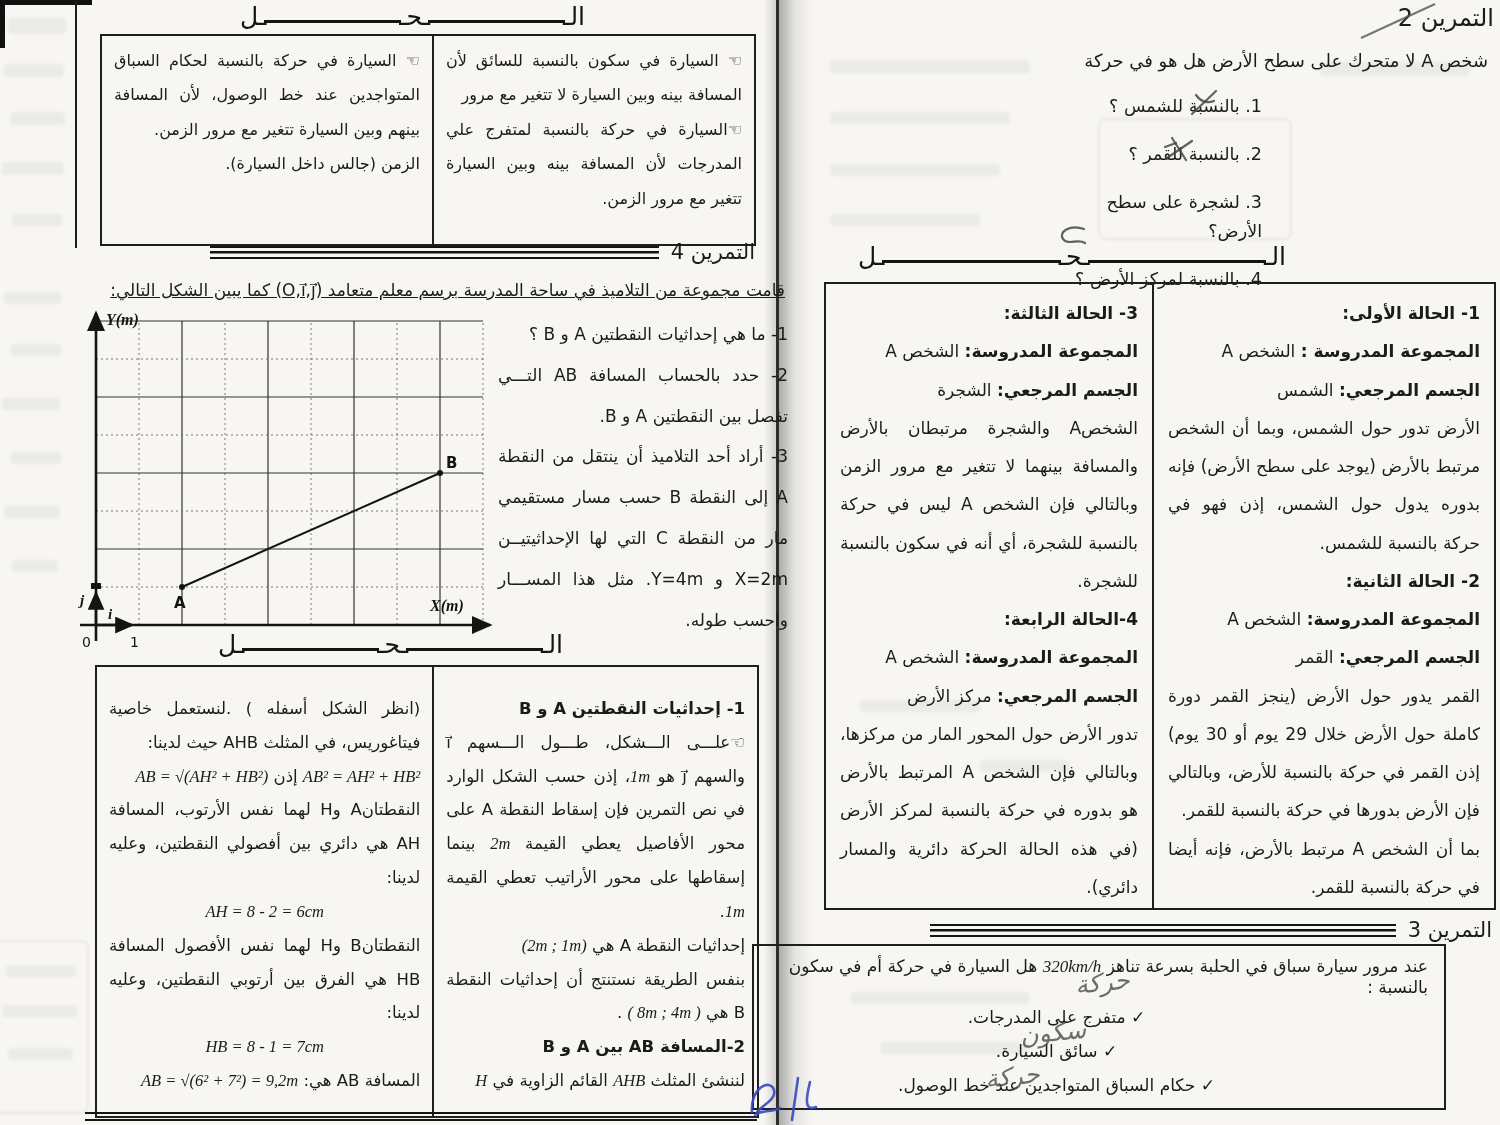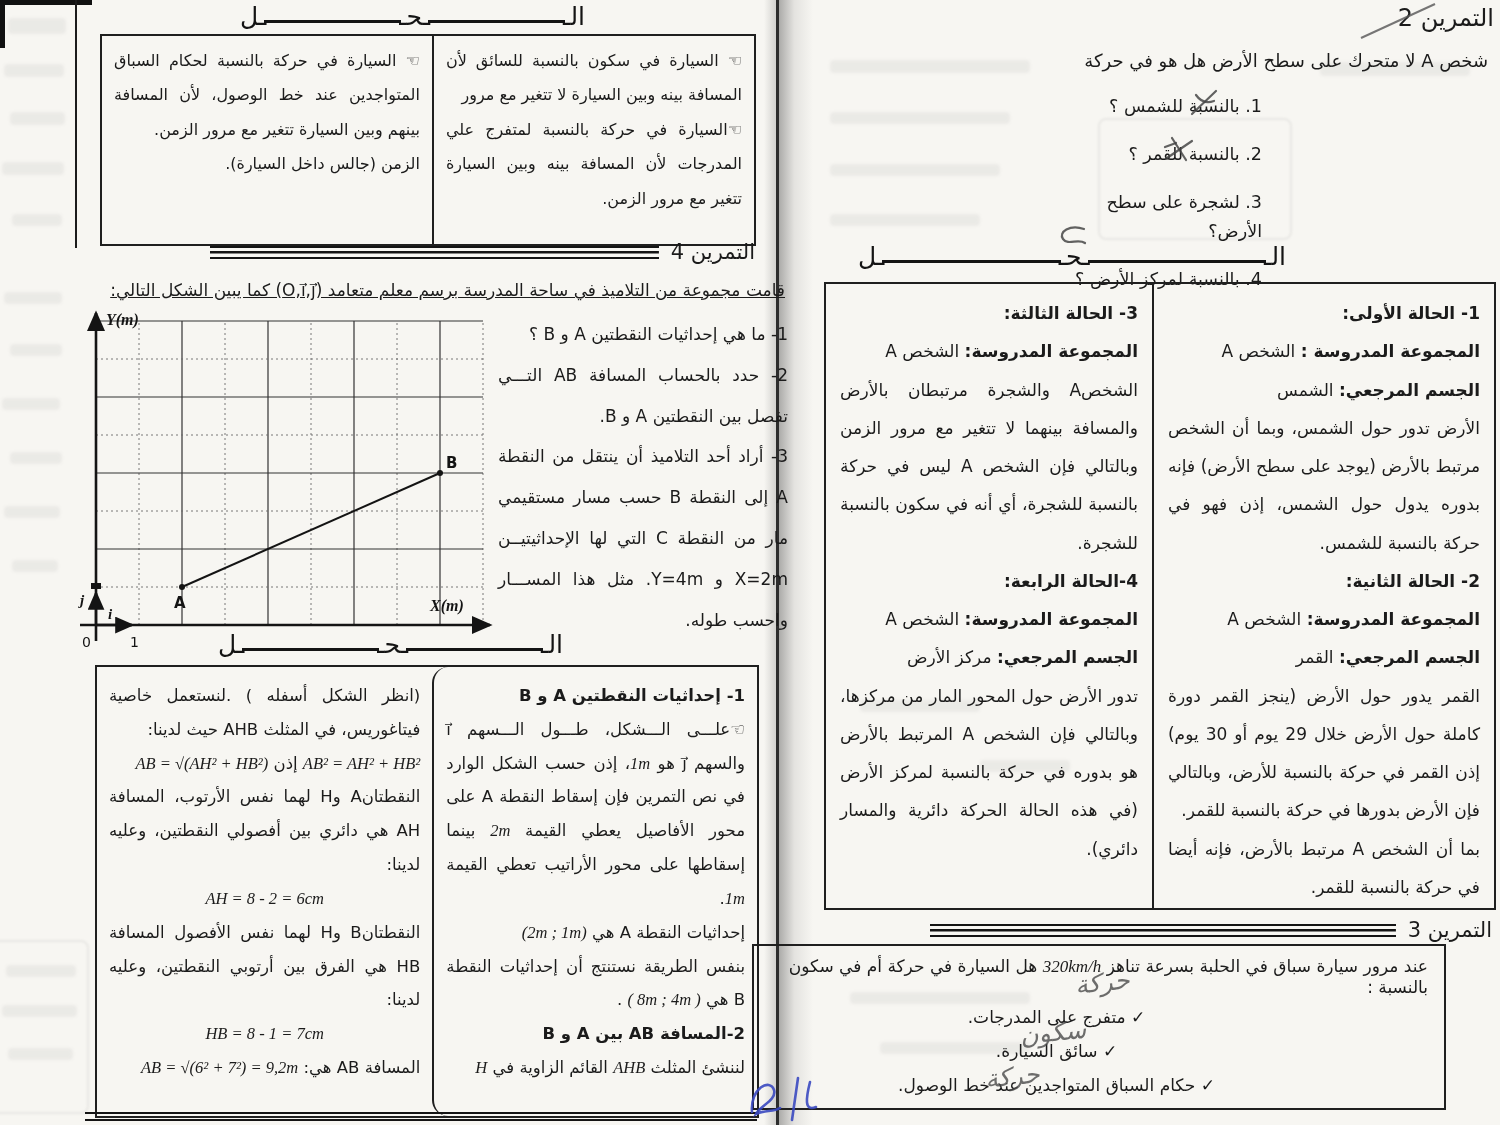--- a/index.html
+++ b/index.html
@@ -25,21 +25,21 @@
   .exh{display:flex;direction:rtl;align-items:center;gap:12px;}
   .exh .t{font-size:21px;white-space:nowrap;}
   .exh .lines{flex:1;height:9px;border-top:2.5px solid #141414;border-bottom:2.5px solid #141414;
      background:linear-gradient(#141414,#141414) center/100% 2.5px no-repeat;}
   
   .tbl{position:absolute;border:2px solid #1f1f1f;display:flex;direction:rtl;}
   .tbl .col{box-sizing:border-box;}
   .tbl .col:first-child{border-left:2px solid #1f1f1f;}
   .t1 .col{width:49.4%;padding:8px 12px;font-size:16px;line-height:2.15;text-align:justify;}
   .t1 .col:last-child{width:50.6%;}
-  .t2 .col{width:49.2%;padding:12px 12px;font-size:16.5px;line-height:2.05;text-align:justify;border-radius:16px;}
+  .t2 .col{width:49.2%;padding:25px 12px;font-size:16.5px;line-height:2.05;text-align:justify;}
   .t2 .col:last-child{width:50.8%;}
   .t3 .col{width:51.2%;padding:10px 14px;font-size:17px;line-height:2.25;text-align:justify;}
   .t3 .col:last-child{width:48.8%;}
   
   .intro{font-size:17px;text-decoration:underline;}
   .questions p.para{font-size:17px;line-height:2.4;text-align:justify;margin:0;}
   .ex2list p.para{font-size:17.5px;line-height:1.65;margin:0 0 19px;}
   .ex2title{font-size:24px;}
   .ex3box{position:absolute;border:2px solid #1f1f1f;direction:rtl;padding:10px 16px;box-sizing:border-box;}
   .ex3box .intro-line p.para{font-size:17px;margin:0 0 10px;text-align:right;}
@@ -257,20 +257,21 @@
         <p class="para">الأرض تدور حول الشمس، وبما أن الشخص مرتبط بالأرض (يوجد على سطح الأرض) فإنه بدوره يدول حول الشمس، إذن فهو في حركة بالنسبة للشمس.</p>
         <p class="para"><strong>2- الحالة الثانية:</strong></p>
         <p class="para"><strong>المجموعة المدروسة:</strong> الشخص A</p>
         <p class="para"><strong>الجسم المرجعي:</strong> القمر</p>
         <p class="para">القمر يدور حول الأرض (ينجز القمر دورة كاملة حول الأرض خلال 29 يوم أو 30 يوم) إذن القمر في حركة بالنسبة للأرض، وبالتالي فإن الأرض بدورها في حركة بالنسبة للقمر.</p>
         <p class="para">بما أن الشخص A مرتبط بالأرض، فإنه أيضا في حركة بالنسبة للقمر.</p>
       </div>
     <div class="col rtl">
         <p class="para"><strong>3- الحالة الثالثة:</strong></p>
         <p class="para"><strong>المجموعة المدروسة:</strong> الشخص A</p>
+        <p class="para"><strong>الجسم المرجعي:</strong> الشجرة</p>
         <p class="para">الشخصA والشجرة مرتبطان بالأرض والمسافة بينهما لا تتغير مع مرور الزمن وبالتالي فإن الشخص A ليس في حركة بالنسبة للشجرة، أي أنه في سكون بالنسبة للشجرة.</p>
         <p class="para"><strong>4-الحالة الرابعة:</strong></p>
         <p class="para"><strong>المجموعة المدروسة:</strong> الشخص A</p>
         <p class="para"><strong>الجسم المرجعي:</strong> مركز الأرض</p>
         <p class="para">تدور الأرض حول المحور المار من مركزها، وبالتالي فإن الشخص A المرتبط بالأرض هو بدوره في حركة بالنسبة لمركز الأرض (في هذه الحالة الحركة دائرية والمسار دائري).</p>
       </div>
   </div>
 
   <div class="exh abs" style="left:930px;top:918px;width:562px;">
     <span class="t">التمرين 3</span>

